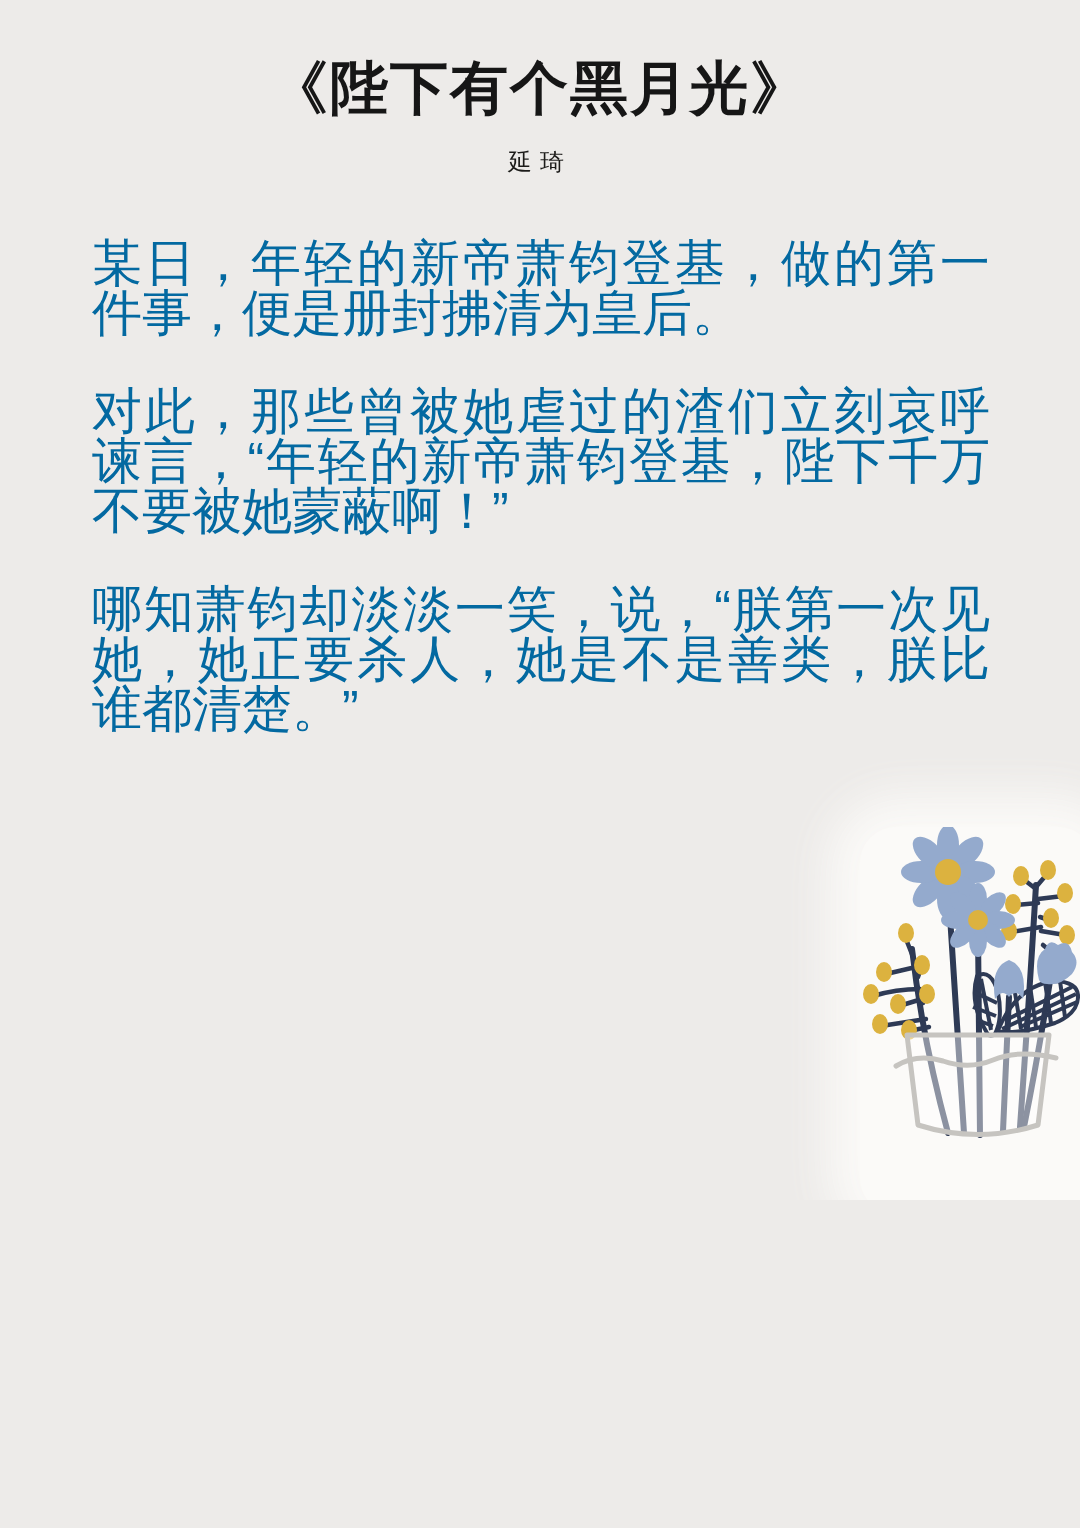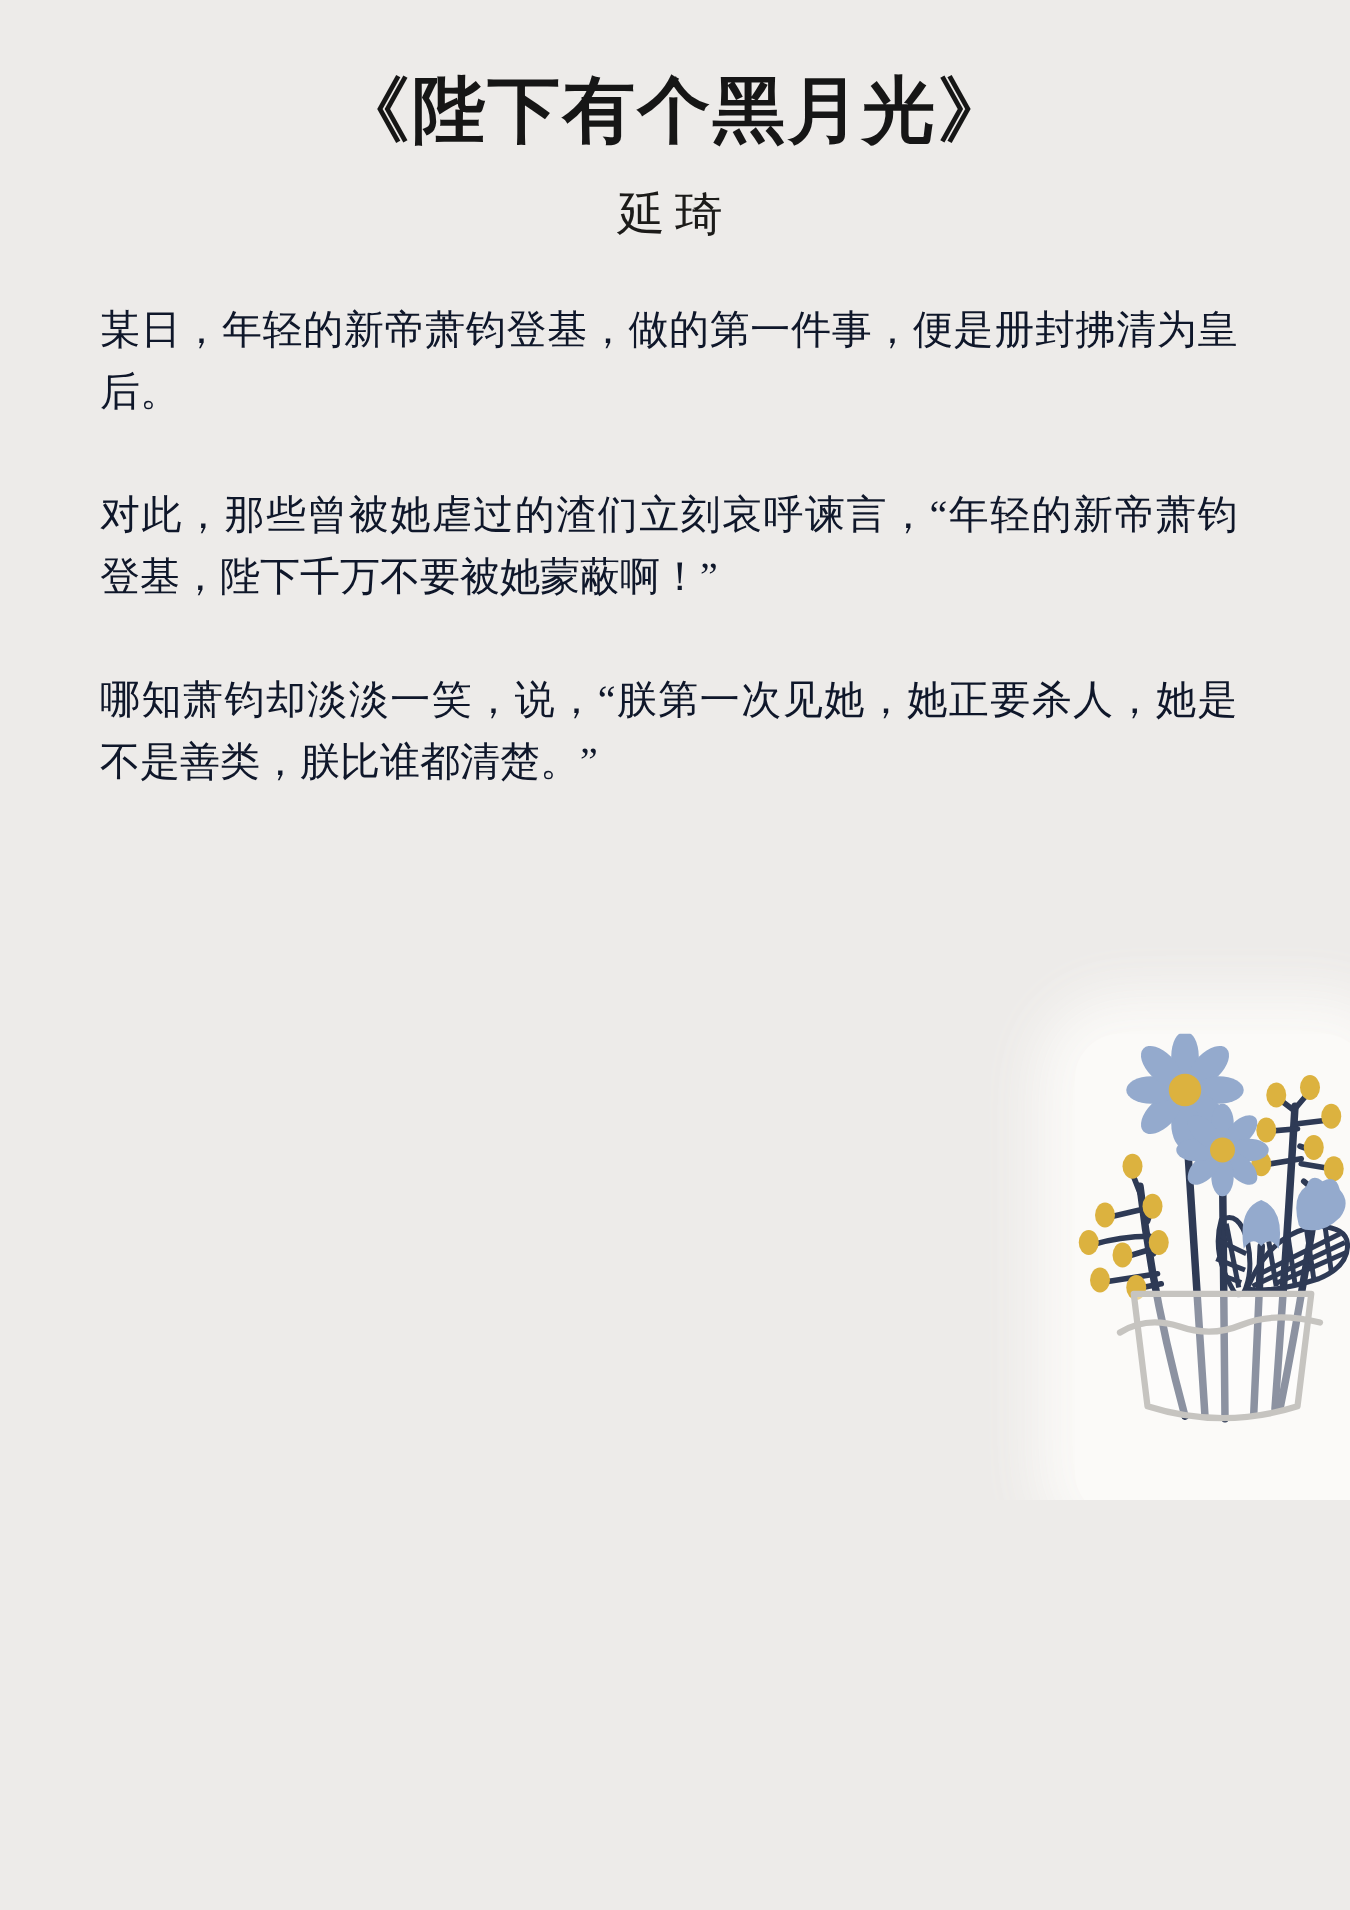--- a/index.html
+++ b/index.html
@@ -1,36 +1,36 @@
 <!DOCTYPE html>
 <html><head>
 <meta charset="utf-8">
 <style>
   html,body{margin:0;padding:0;background:#edebe9;}
   .page{
     position:relative;
     width:1080px;height:1200px;
     background:#edebe9;
     overflow:hidden;
-    font-family:Liberation Serif, serif;
+    font-family:Liberation Sans, sans-serif;
     color:#1e1d1b;
   }
   .title{
     position:absolute;top:50px;left:0;width:100%;
     margin:0;text-align:center;
     font-size:58px;font-weight:600;letter-spacing:2px;color:#161616;
   }
   .author{
     position:absolute;top:146px;left:0;width:100%;
-    text-align:center;font-size:38px;letter-spacing:8px;color:#1c1b19;
+    text-align:center;font-size:24px;letter-spacing:8px;color:#1c1b19;
   }
   .body-text{
-    position:absolute;top:238px;left:80px;right:90px;
-    font-size:32px;line-height:50px;text-align:justify;
-    color:#0f172a;
+    position:absolute;top:238px;left:92px;right:90px;
+    font-size:50px;line-height:50px;text-align:justify;
+    color:#0369a1;
   }
   .body-text p{margin:0 0 48px 0;}
   .illu-panel{
     position:absolute;right:-14px;bottom:-14px;
     width:234px;height:387px;
     background:#fbfaf8;border-radius:36px;
     box-shadow:0 0 46px 32px rgba(251,250,248,0.96);
   }
   .illu-panel svg{position:absolute;left:0;top:0;}
   .wm-secondary{

